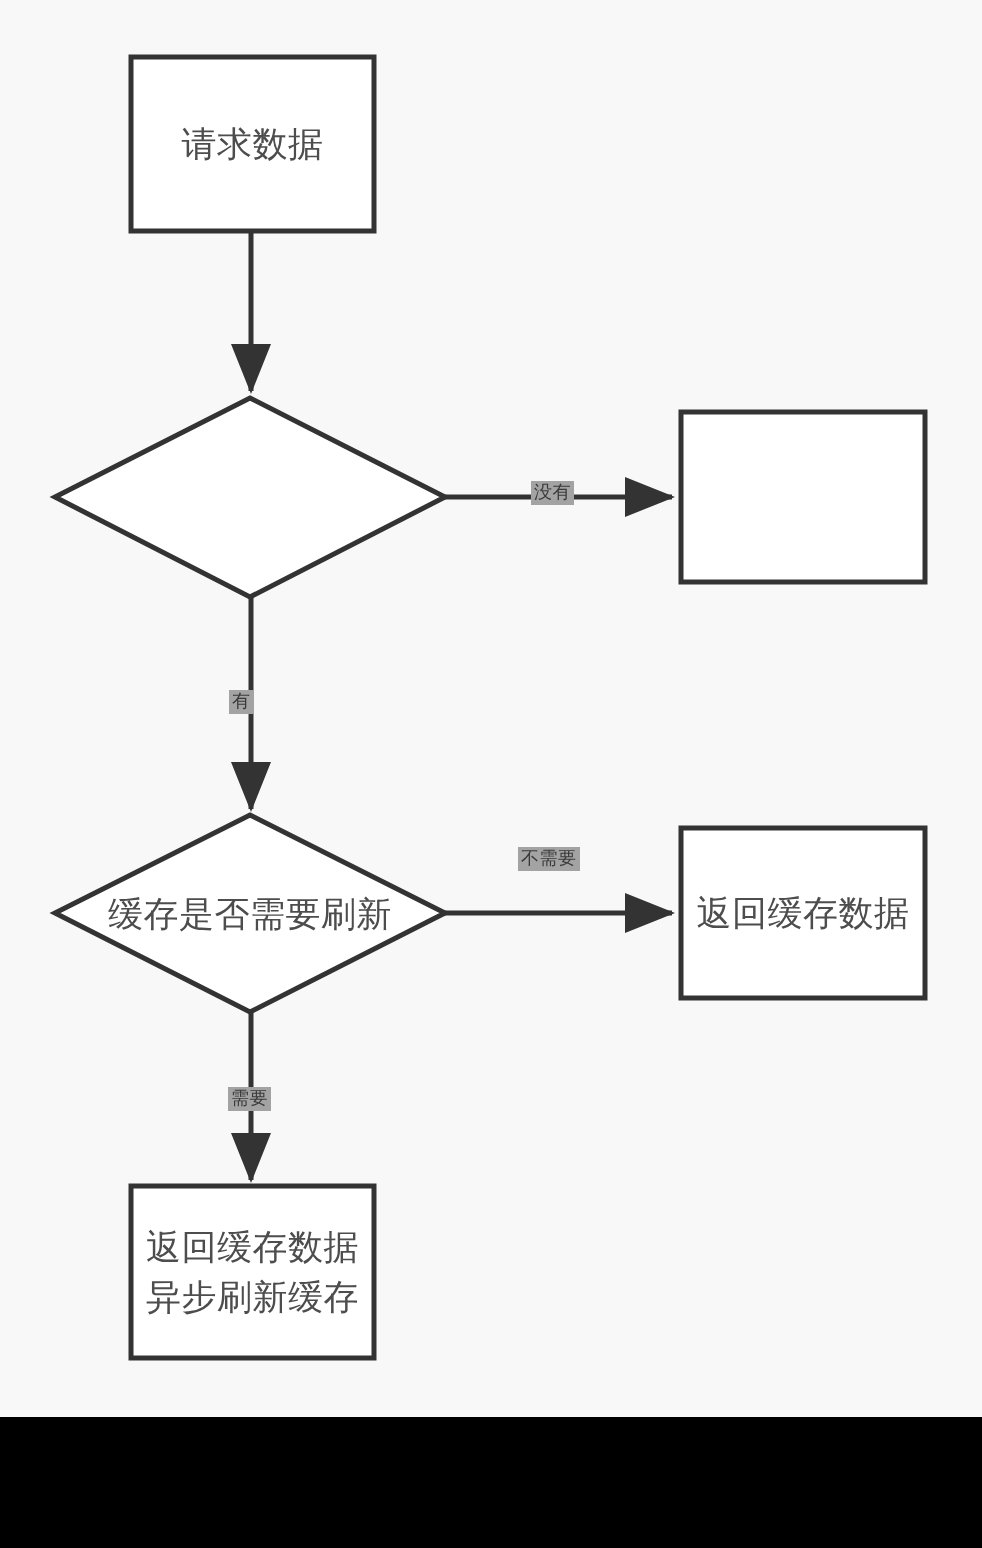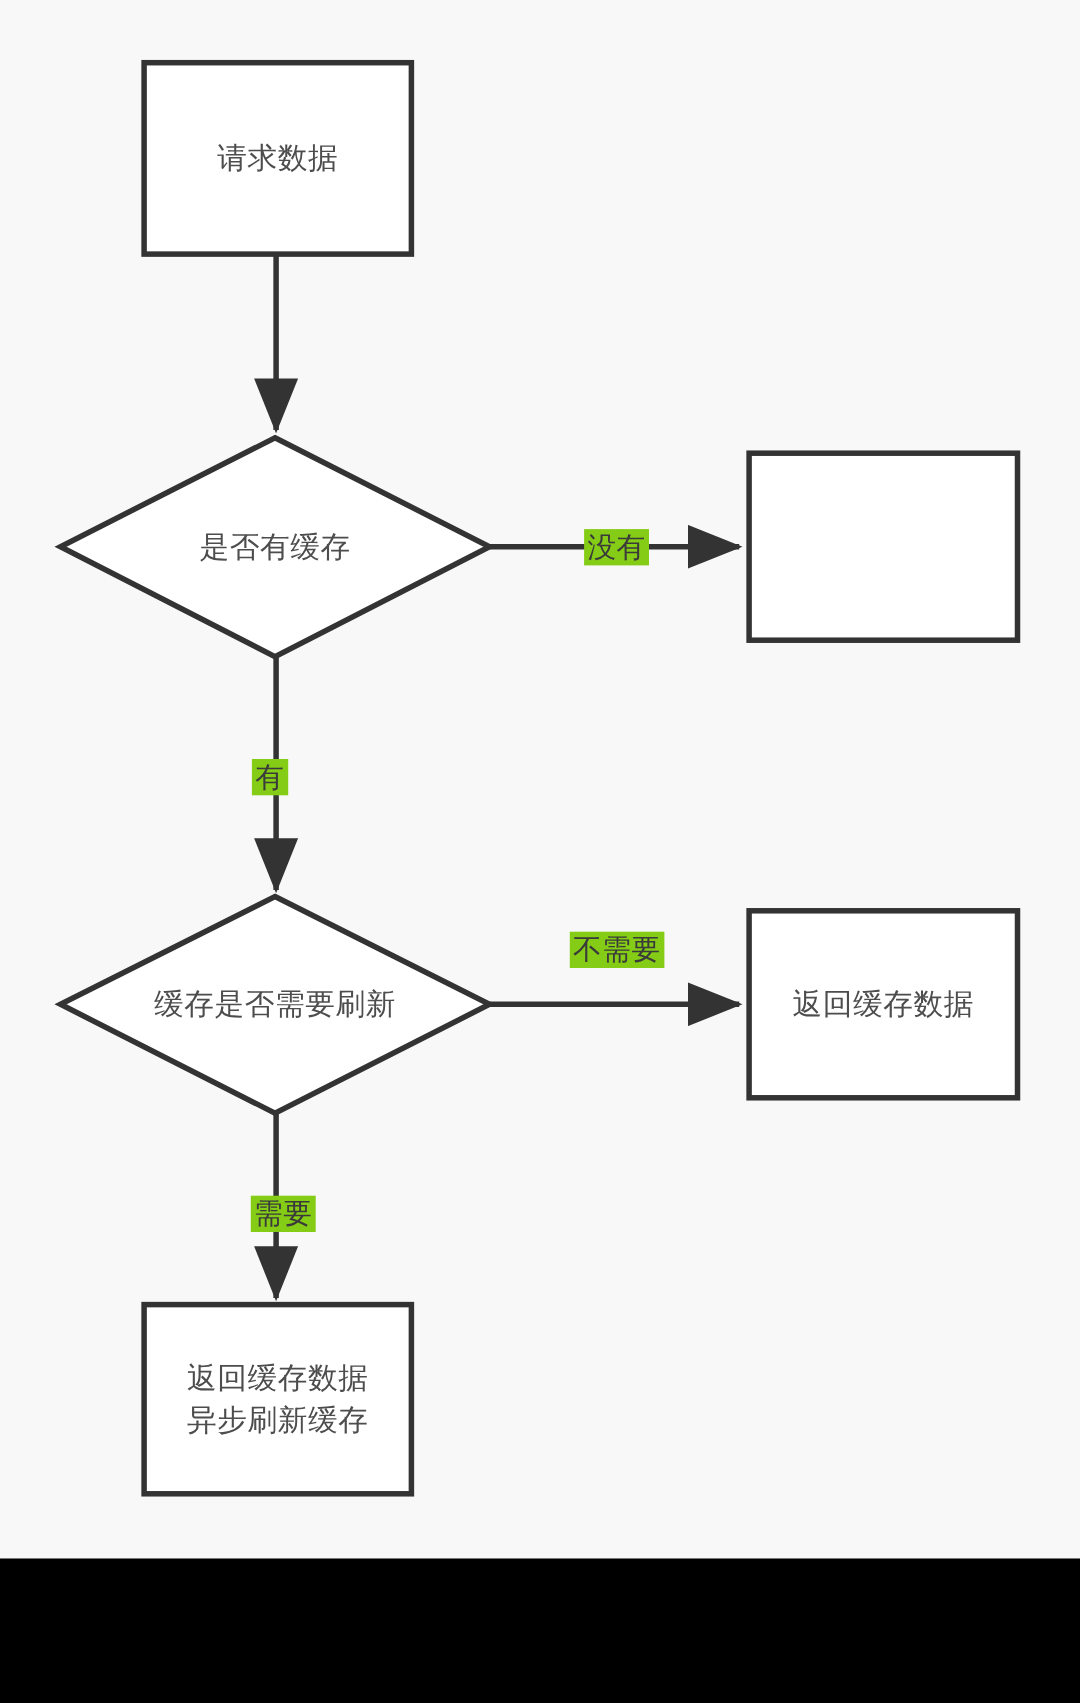--- a/index.html
+++ b/index.html
@@ -30,32 +30,32 @@
     left: 0;
     top: 0;
   }
   .node-label {
     position: absolute;
     display: flex;
     align-items: center;
     justify-content: center;
     text-align: center;
     color: #4d4d4d;
-    font-size: 27px;
+    font-size: 35px;
     line-height: 1.42;
     letter-spacing: 0.5px;
     white-space: pre-line;
     pointer-events: none;
   }
   .edge-label {
     position: absolute;
     color: #3a3a3a;
-    font-size: 26px;
+    font-size: 18px;
     line-height: 1.1;
-    background: #84cc16;
+    background: #a3a3a3;
     padding: 2px 3px;
     white-space: nowrap;
     letter-spacing: 0.5px;
   }
   .bottom-band {
     position: absolute;
     left: 0;
     top: 1417px;
     width: 982px;
     height: 131px;
@@ -94,21 +94,20 @@
 
       <polygon points="250,815 445,913 250,1012 55,913" fill="#ffffff" stroke="#333333" stroke-width="5" stroke-linejoin="miter"></polygon>
 
       <rect x="681" y="828" width="244" height="170" fill="#ffffff" stroke="#333333" stroke-width="5"></rect>
 
       <rect x="131" y="1186" width="243" height="172" fill="#ffffff" stroke="#333333" stroke-width="5"></rect>
     </svg>
 
     <div class="node-label" style="left:131px; top:57px; width:243px; height:174px;">请求数据</div>
 
-    <div class="node-label" style="left:55px; top:398px; width:390px; height:199px;">是否有缓存</div>
 
 
     <div class="node-label" style="left:55px; top:815px; width:390px; height:197px;">缓存是否需要刷新</div>
 
     <div class="node-label" style="left:681px; top:828px; width:244px; height:170px;">返回缓存数据</div>
 
     <div class="node-label" style="left:131px; top:1186px; width:243px; height:172px;">返回缓存数据
 异步刷新缓存</div>
 
     <div class="edge-label" style="left:531px; top:481px;">没有</div>

